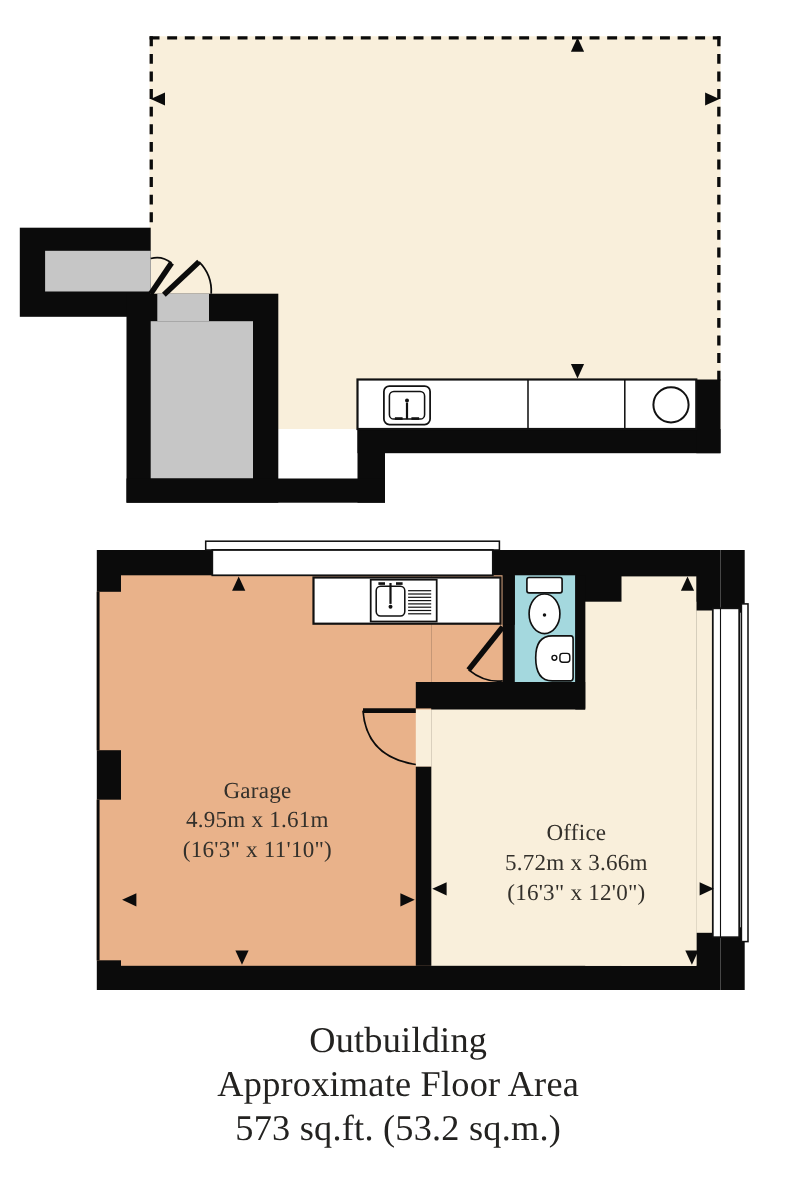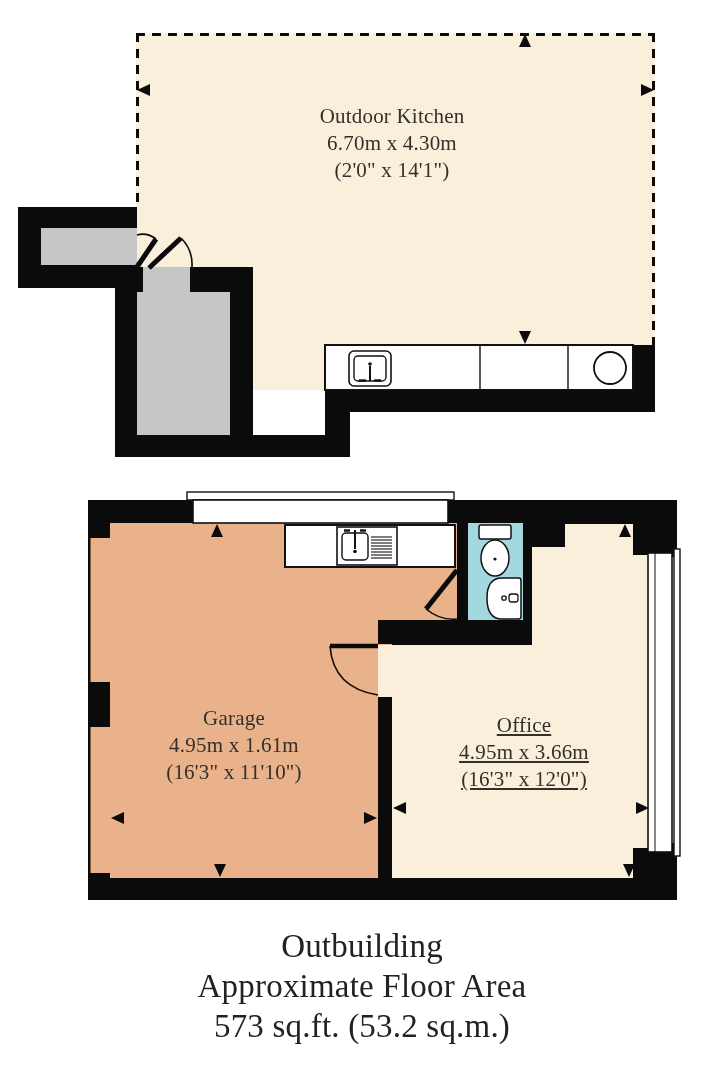--- a/index.html
+++ b/index.html
@@ -162,35 +162,30 @@
       <polygon points="220,877 214,864 226,864"></polygon>
       <polygon points="629,877 623,864 635,864"></polygon>
       <polygon points="111,818 124,812 124,824"></polygon>
       <polygon points="377,818 364,812 364,824"></polygon>
       <polygon points="393,808 406,802 406,814"></polygon>
       <polygon points="649,808 636,802 636,814"></polygon>
     </g>
   </g>
 </svg>
 
-  <div class="room-label" style="left:392px;top:103px;">
-    <div>Outdoor Kitchen</div>
-    <div>6.70m x 4.30m</div>
-    <div>(2'0" x 14'1")</div>
-  </div>
 
   <div class="room-label" style="left:234px;top:705px;">
     <div>Garage</div>
     <div>4.95m x 1.61m</div>
     <div>(16'3" x 11'10")</div>
   </div>
 
-  <div class="room-label" style="left:524px;top:712px;text-decoration:underline;">
+  <div class="room-label" style="left:524px;top:744px;">
     <div>Office</div>
-    <div>4.95m x 3.66m</div>
+    <div>5.72m x 3.66m</div>
     <div>(16'3" x 12'0")</div>
   </div>
 
   <div class="caption">
     <div>Outbuilding</div>
     <div>Approximate Floor Area</div>
     <div>573 sq.ft. (53.2 sq.m.)</div>
   </div>
 
 </div>

